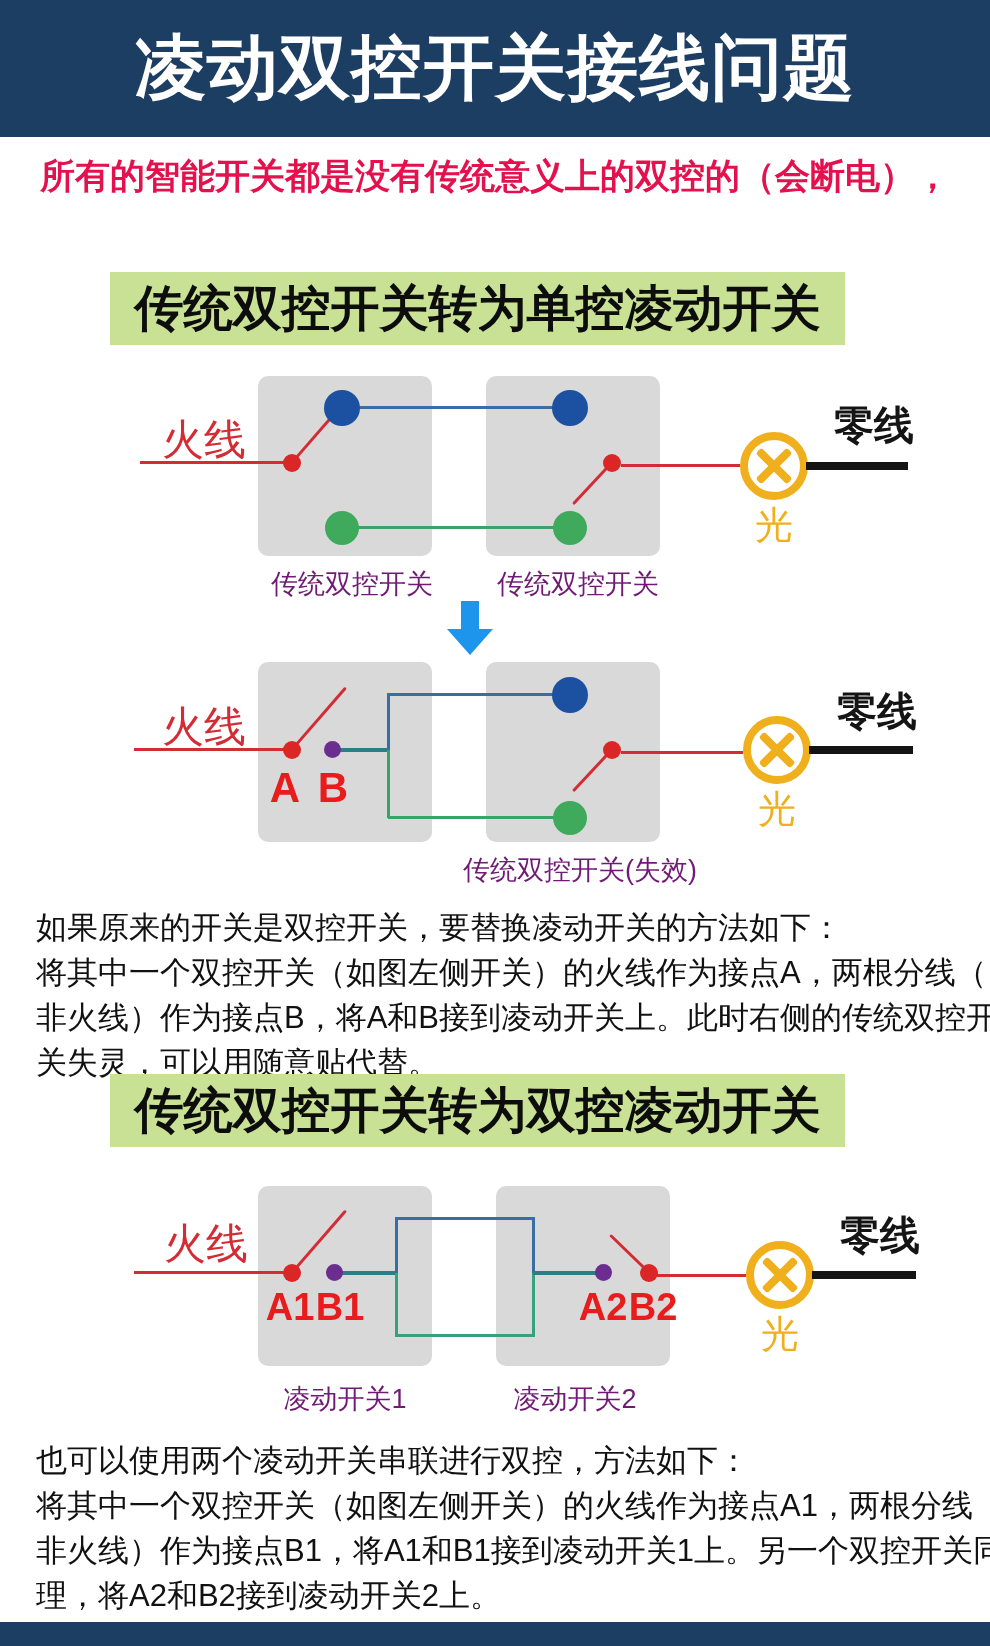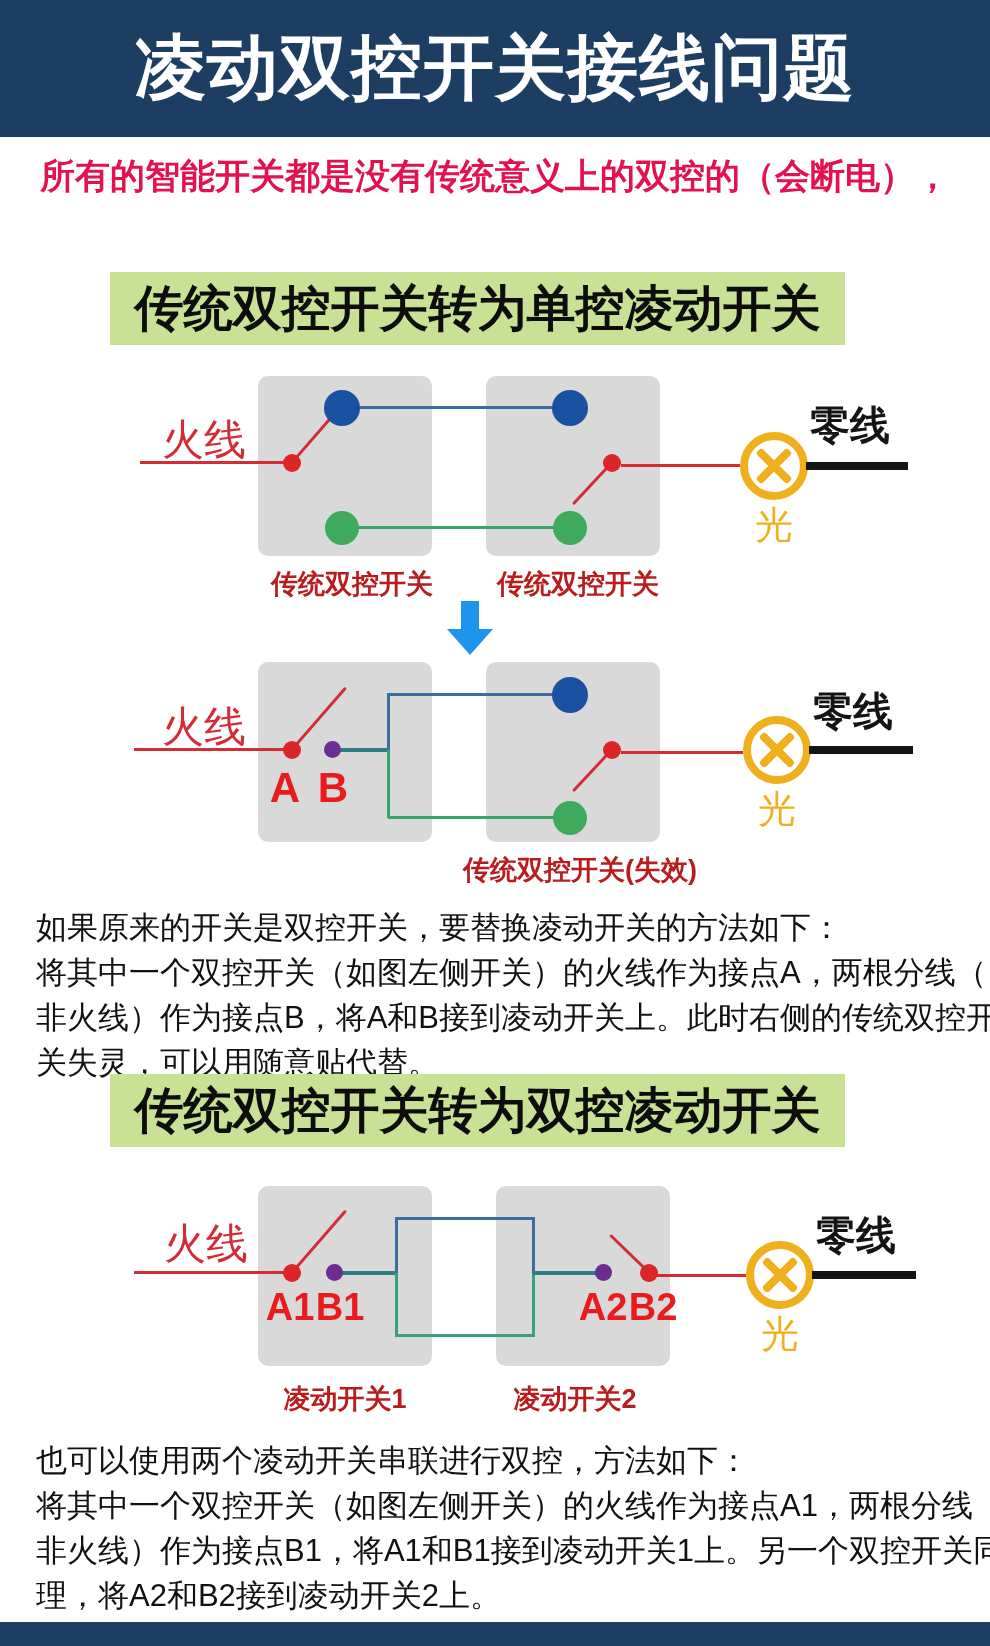--- a/index.html
+++ b/index.html
@@ -29,25 +29,25 @@
   .wire-teal  { background:#2a7f86; }
   .wire-black { background:#141414; }
   .arm { height:3px; background:#d42c35; transform-origin:0 50%; border-radius:2px; }
 
   .lamp { width:68px; height:68px; border:8px solid #f0b01e; border-radius:50%; overflow:hidden; }
   .lamp-bar { position:absolute; left:4px; top:22px; width:44px; height:8px; background:#f0b01e; border-radius:3px; }
   .rot45  { transform:rotate(45deg); }
   .rot-45 { transform:rotate(-45deg); }
 
   .cn-red    { color:#d42c35; font-size:42px; font-weight:500; }
-  .cn-black  { color:#141414; font-size:40px; font-weight:600; text-align:left; }
+  .cn-black  { color:#141414; font-size:40px; font-weight:600; text-align:right; }
   .cn-yellow { color:#f0b01e; font-size:38px; font-weight:500; text-align:center; }
   .pt-label  { color:#e81c1c; font-size:42px; font-weight:800; text-align:center; }
   .pt-label-sm { color:#e81c1c; font-size:38px; font-weight:800; text-align:center; }
-  .sw-label  { color:#b91c1c; font-size:27px; font-weight:700; text-align:center; }
+  .sw-label  { color:#701a75; font-size:27px; font-weight:400; text-align:center; }
 
   .loop-upper { width:140px; height:58px; border:3px solid #3a6da3; border-bottom:none; }
   .loop-lower { width:140px; height:64px; border:3px solid #37a07c; border-top:none; }
 
   .arrow-shaft { width:18px; height:28px; background:#1d95ec; }
   .arrow-head  { width:0; height:0; border-left:23px solid transparent;
                  border-right:23px solid transparent; border-top:26px solid #1d95ec; }
 
   .para { color:#111111; font-size:31px; font-weight:400; line-height:45px; white-space:nowrap; }
   .footer { left:0; top:1622px; width:990px; height:24px; background:#1d3e63; }

